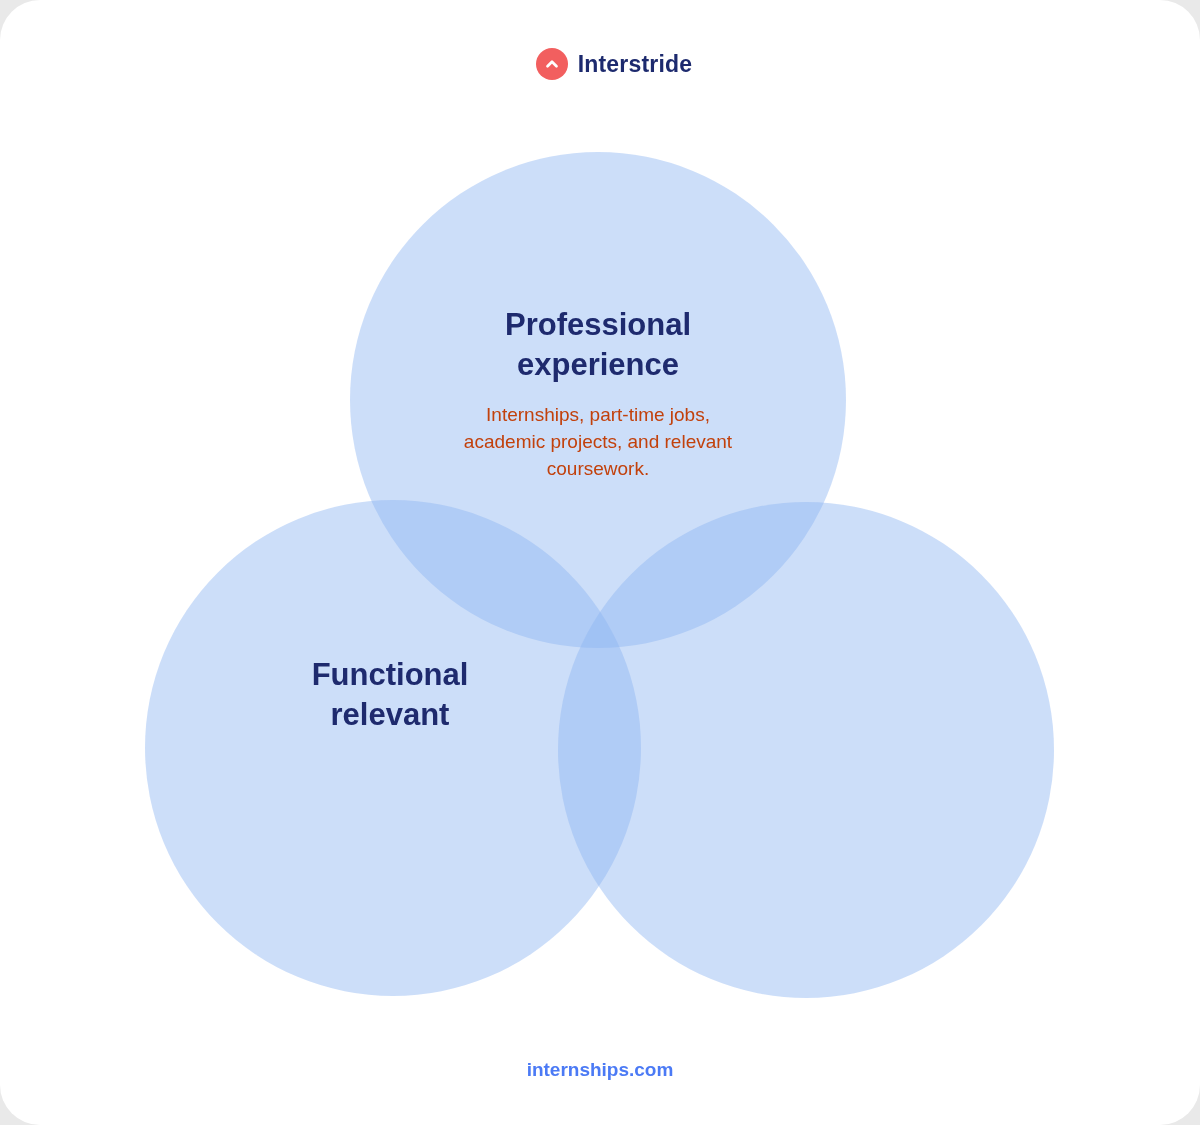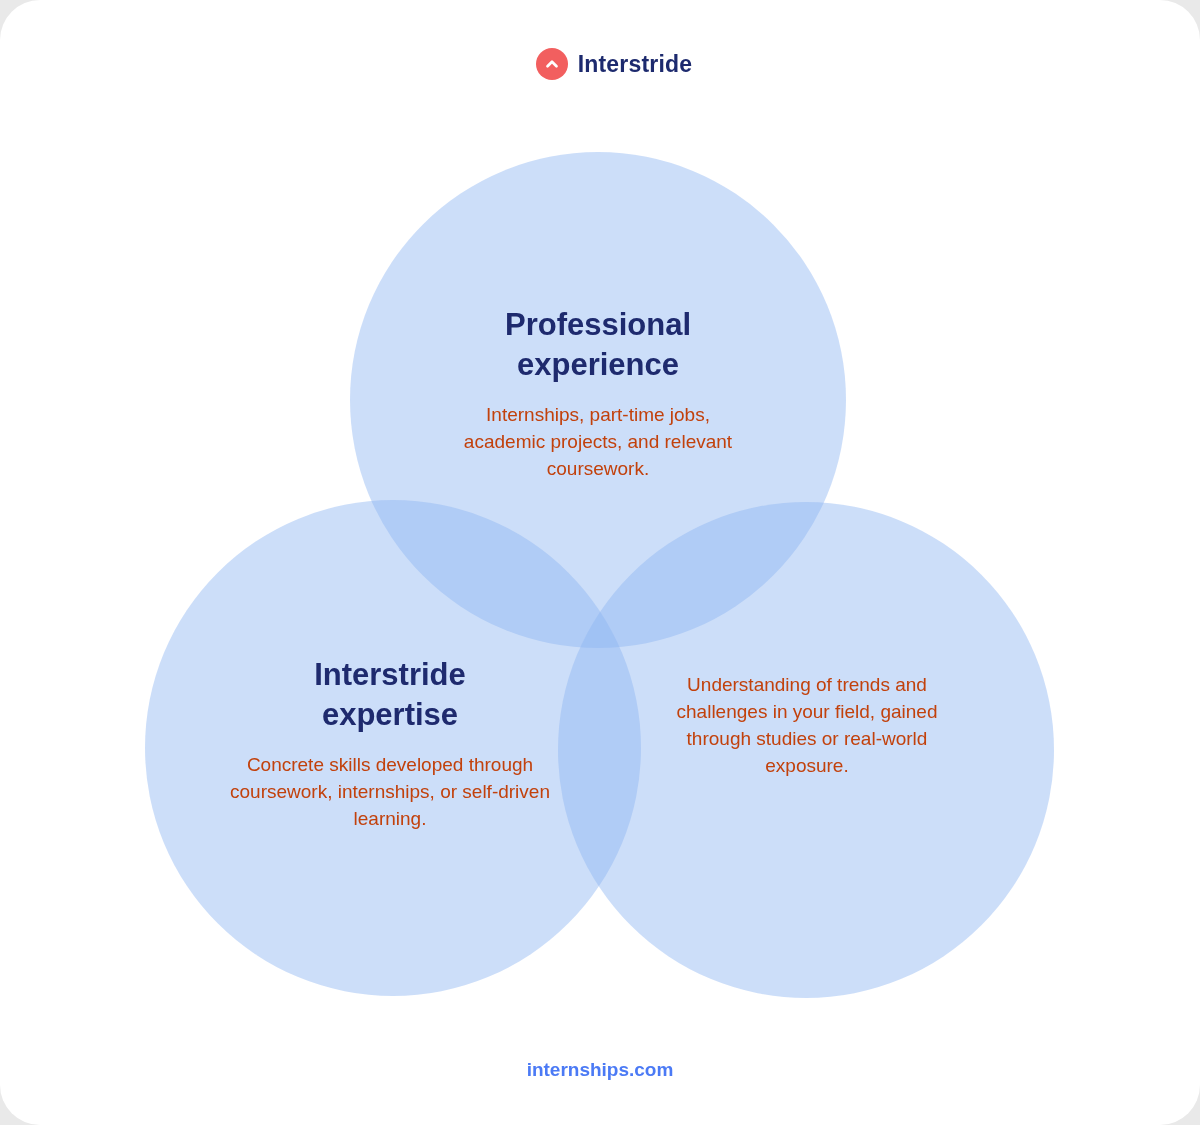--- a/index.html
+++ b/index.html
@@ -129,26 +129,24 @@
     <div class="circle circle-top"></div>
     <div class="circle circle-left"></div>
     <div class="circle circle-right"></div>
 
     <div class="circle-text text-top">
       <div class="circle-title">Professional experience</div>
       <div class="circle-desc">Internships, part-time jobs, academic projects, and relevant coursework.</div>
     </div>
 
     <div class="circle-text text-left">
-      <div class="circle-title">Interstride expertise</div>
-      <div class="circle-desc">Concrete skills developed through coursework, internships, or self-driven learning.</div>
+      <div class="circle-title">Functional relevant</div>
     </div>
 
     <div class="circle-text text-right">
-      <div class="circle-desc">Understanding of trends and challenges in your field, gained through studies or real-world exposure.</div>
     </div>
   </div>
 
   <div class="footer">
     <span class="footer-url">internships.com</span>
   </div>
 
 </div>
 
 </body></html>

